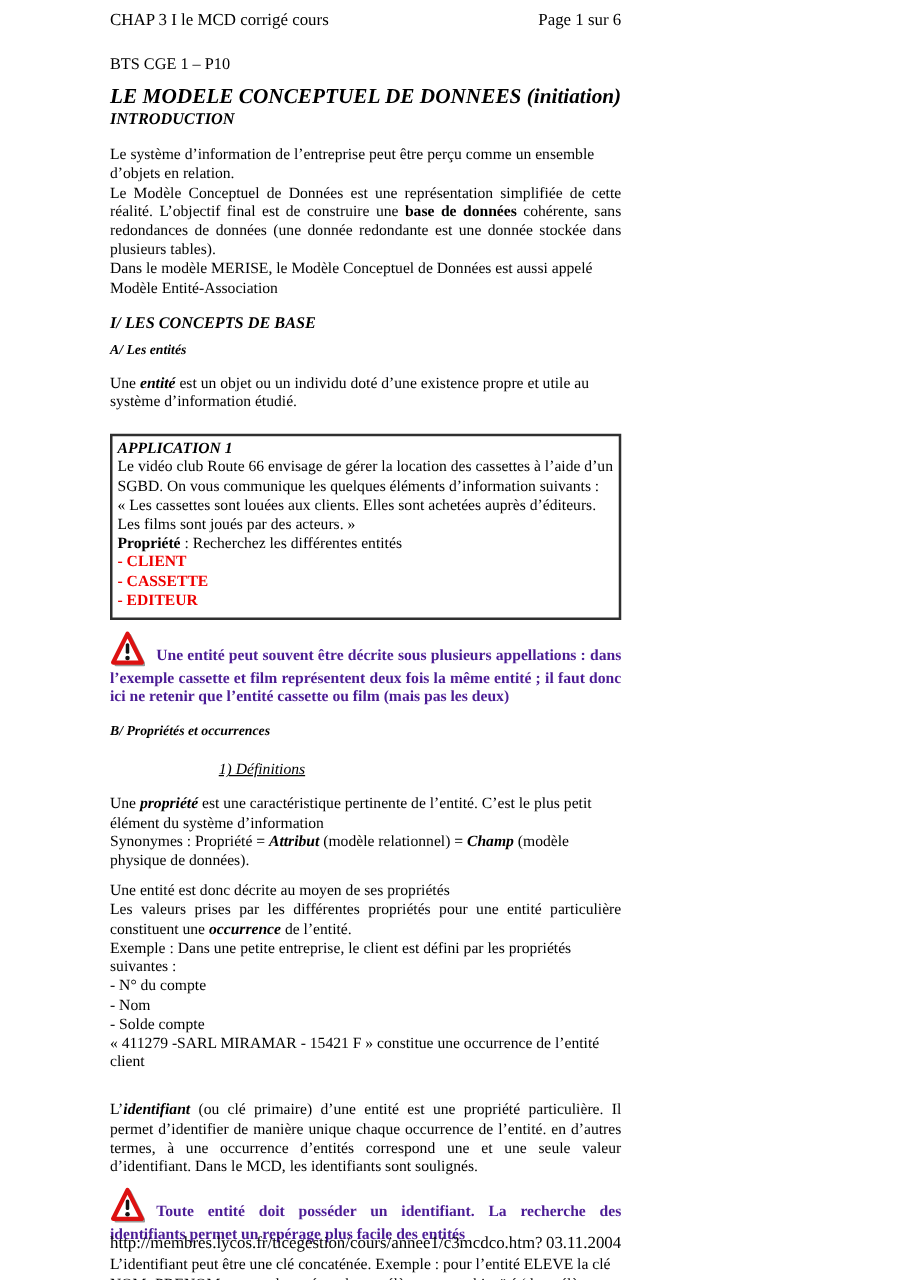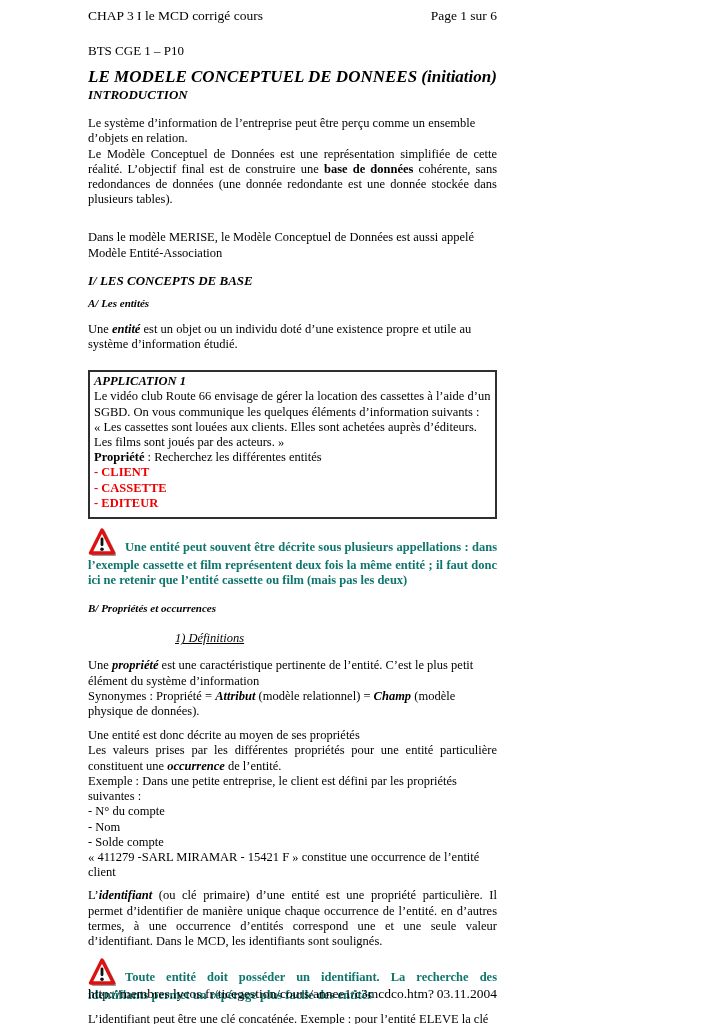--- a/index.html
+++ b/index.html
@@ -18,43 +18,43 @@
 
   .hdr{display:flex;justify-content:space-between;font-size:13.5px;line-height:17px;}
 
   .course{margin-top:19px;font-size:13px;}
 
   .doc-title{margin-top:9px;text-align:center;font-size:17px;line-height:20px;
              font-weight:bold;font-style:italic;}
   .intro-h{font-size:13px;font-weight:bold;font-style:italic;line-height:16px;}
 
   .p-intro{margin-top:13px;}
-  .p-merise{margin-top:23px;}
+  .p-merise{margin-top:0;}
 
   .h-part{margin-top:9px;font-size:13px;line-height:21px;font-weight:bold;font-style:italic;}
   .h-sub{margin-top:4px;font-size:11px;line-height:17px;
          font-weight:bold;font-style:italic;}
   .h-def{margin-top:13px;margin-left:87px;font-size:12.5px;font-style:italic;
          text-decoration:underline;line-height:16px;}
 
   .p-entity{margin-top:10px;}
 
   .app-box{margin-top:18px;border:2px solid #2f2f2f;padding:2px 4px 6px 4px;}
   .app-title{font-weight:bold;font-style:italic;}
   .red{color:#ee0000;font-weight:bold;}
 
-  .warning{margin-top:8px;color:#0f766e;font-weight:bold;text-align:justify;}
+  .warning{margin-top:8px;color:#4c1d95;font-weight:bold;text-align:justify;}
   .warn-icon{display:inline-block;width:28px;height:31px;vertical-align:-7px;
              margin-right:9px;}
   .warn-icon svg{display:block;}
 
   .h-b{margin-top:12px;}
   .p-prop{margin-top:12px;}
   .blk{margin-top:9px;}
-  .p-ident{margin-top:8px;}
+  .p-ident{margin-top:23px;}
   .p-concat{margin-top:9px;}
 
   .app2-label{margin-top:5px;font-size:13px;font-weight:bold;font-style:italic;line-height:16px;}
   .app-box2{border:2px solid #2f2f2f;border-bottom:none;height:24px;
             padding:2px 4px 0 4px;font-weight:bold;}
 
   .ftr{position:absolute;left:88px;right:84px;bottom:22px;
        display:flex;justify-content:space-between;font-size:13.5px;line-height:17px;}
 </style>
 </head>

